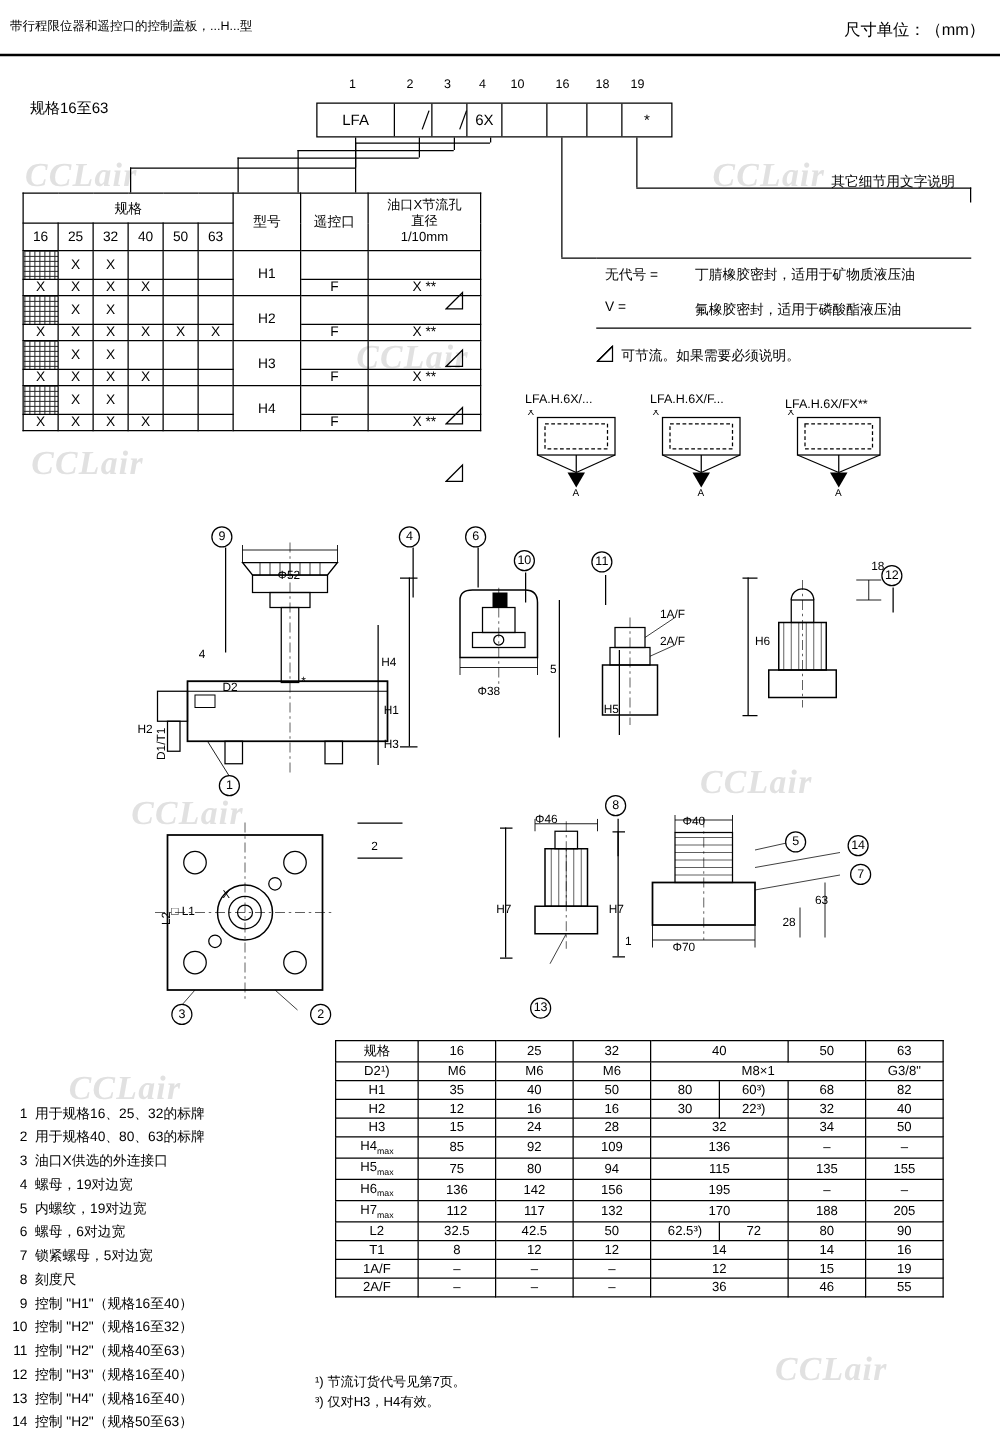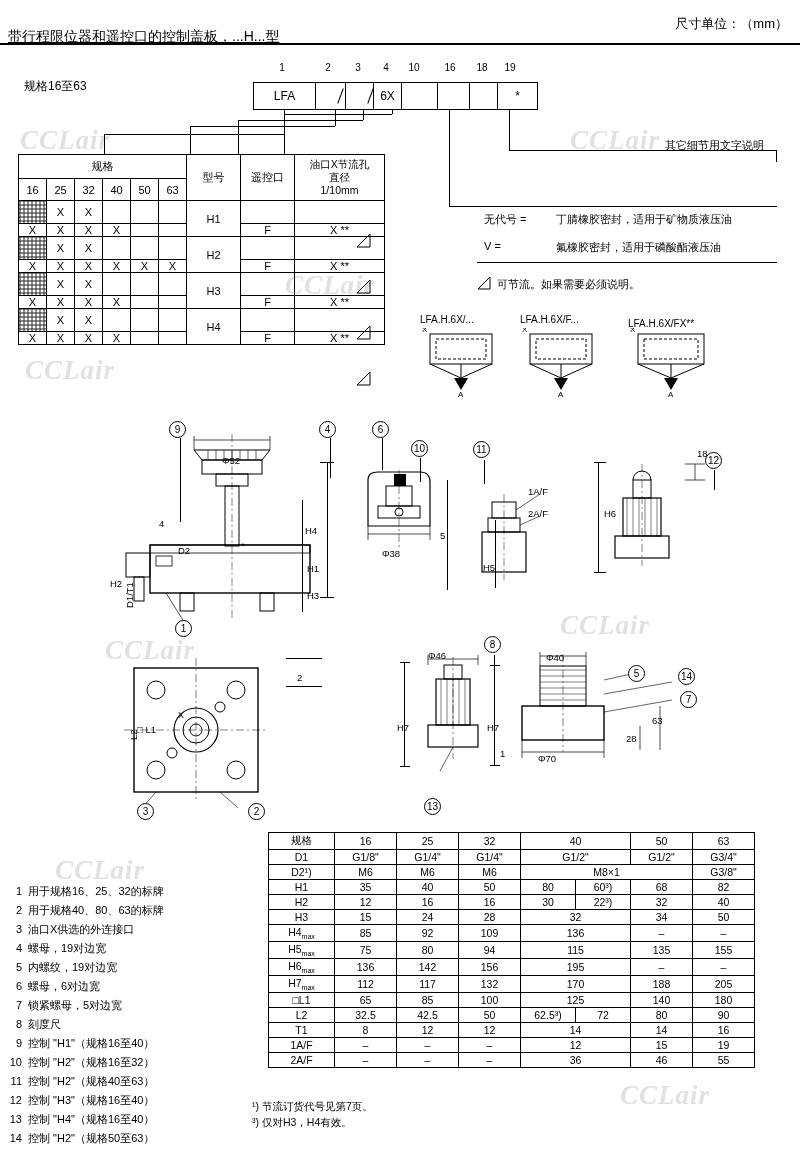--- a/index.html
+++ b/index.html
@@ -13,22 +13,22 @@
     position: relative;
     overflow: hidden;
   }
   .page { position: relative; width: 800px; height: 1157px; }
 
   
   .header {
     position: absolute; left: 0; top: 0; width: 800px; height: 44px;
   }
   .header-title {
-    position: absolute; left: 8px; top: 28px;
-    font-size: 14px; font-weight: 400; text-decoration: underline;
+    position: absolute; left: 8px; top: 14px;
+    font-size: 10px; font-weight: 400;
   }
   .header-unit {
     position: absolute; right: 12px; top: 15px;
     font-size: 13px;
   }
   .header-rule {
     position: absolute; left: 0; top: 43px; width: 800px; height: 2px;
     background: #000;
   }
 
@@ -564,29 +564,20 @@
         <tr>
       <td class="rowhdr">规格</td>
       <td style="width:62px;">16</td>
       <td style="width:62px;">25</td>
       <td style="width:62px;">32</td>
       <td colspan="2" style="width:110px;">40</td>
       <td style="width:62px;">50</td>
       <td style="width:62px;">63</td>
     </tr>
 
-    <tr>
-      <td class="rowhdr">D1</td>
-      <td>G1/8"</td>
-      <td>G1/4"</td>
-      <td>G1/4"</td>
-      <td colspan="2">G1/2"</td>
-      <td>G1/2"</td>
-      <td>G3/4"</td>
-    </tr>
 
     <tr>
       <td class="rowhdr">D2¹)</td>
       <td>M6</td>
       <td>M6</td>
       <td>M6</td>
       <td colspan="3">M8×1</td>
       <td>G3/8"</td>
     </tr>
 
@@ -655,29 +646,20 @@
     <tr>
       <td class="rowhdr">H7<sub style="font-size:7px;">max</sub></td>
       <td>112</td>
       <td>117</td>
       <td>132</td>
       <td colspan="2">170</td>
       <td>188</td>
       <td>205</td>
     </tr>
 
-    <tr>
-      <td class="rowhdr">□L1</td>
-      <td>65</td>
-      <td>85</td>
-      <td>100</td>
-      <td colspan="2">125</td>
-      <td>140</td>
-      <td>180</td>
-    </tr>
 
     <tr>
       <td class="rowhdr">L2</td>
       <td>32.5</td>
       <td>42.5</td>
       <td>50</td>
       <td>62.5³)</td>
       <td>72</td>
       <td>80</td>
       <td>90</td>

